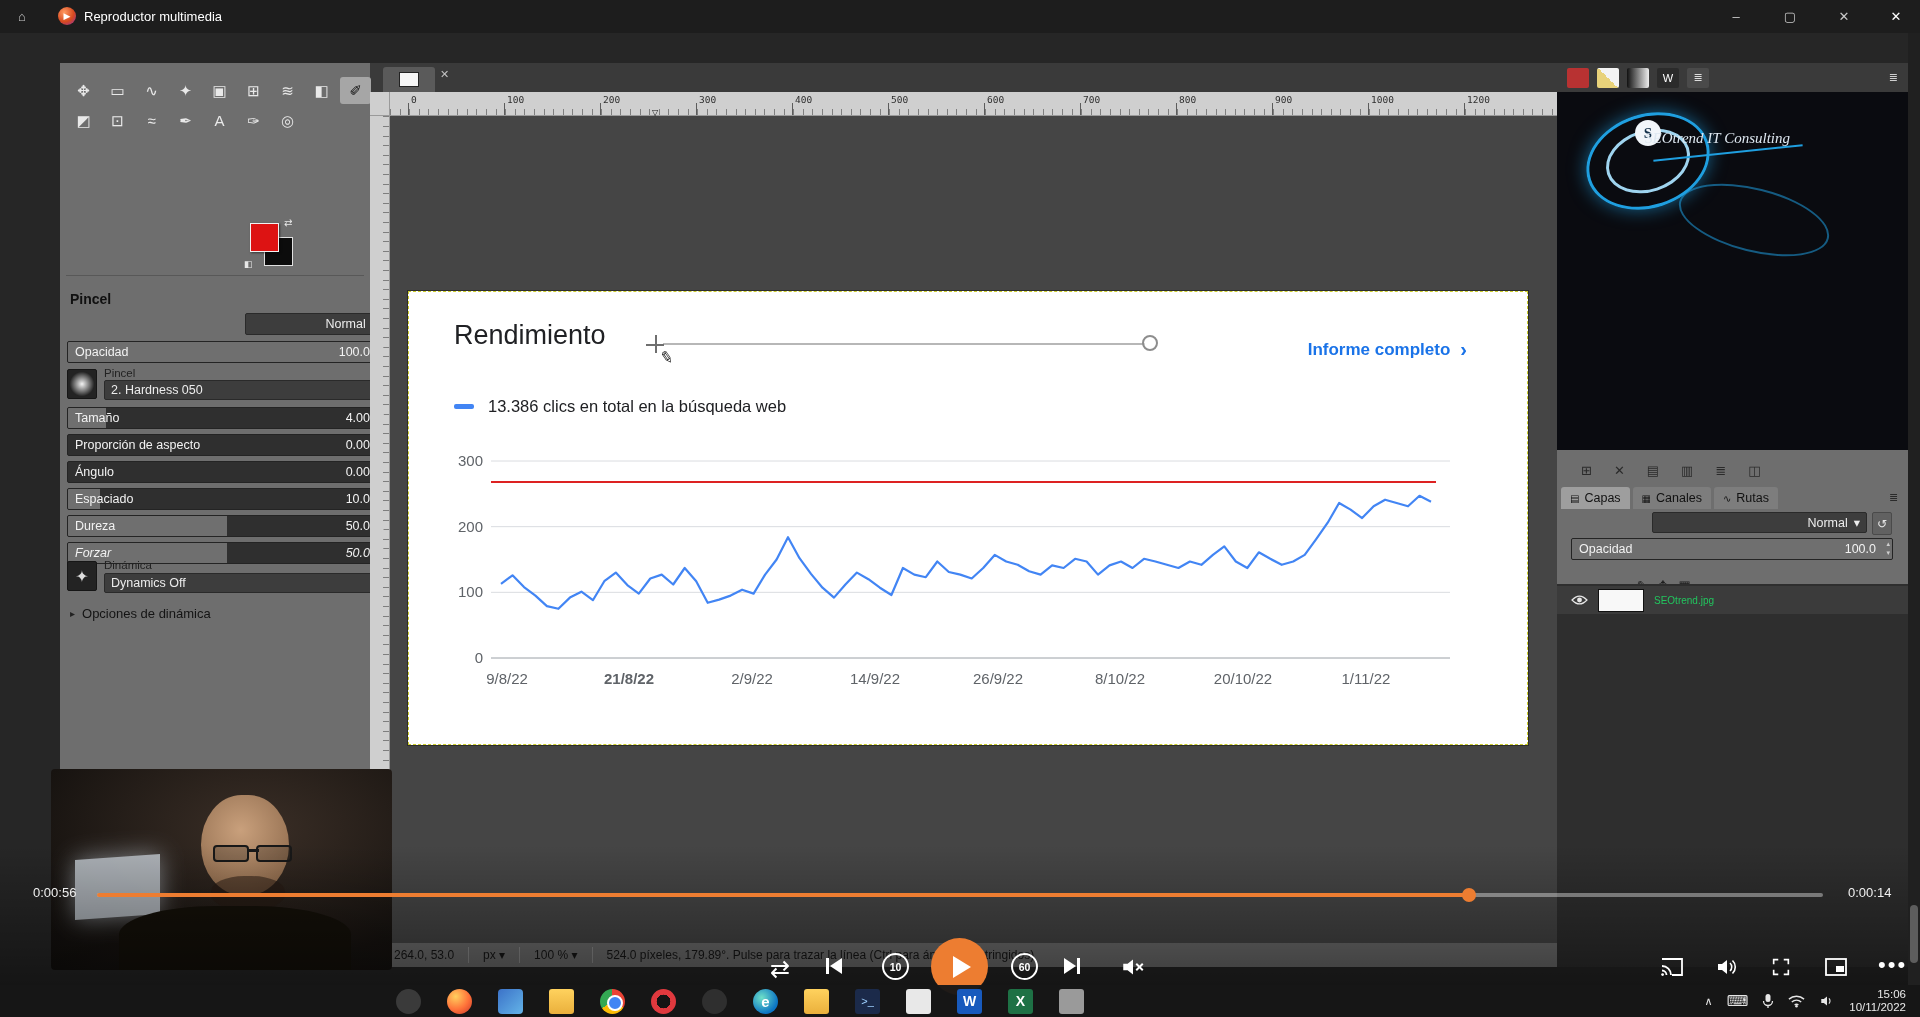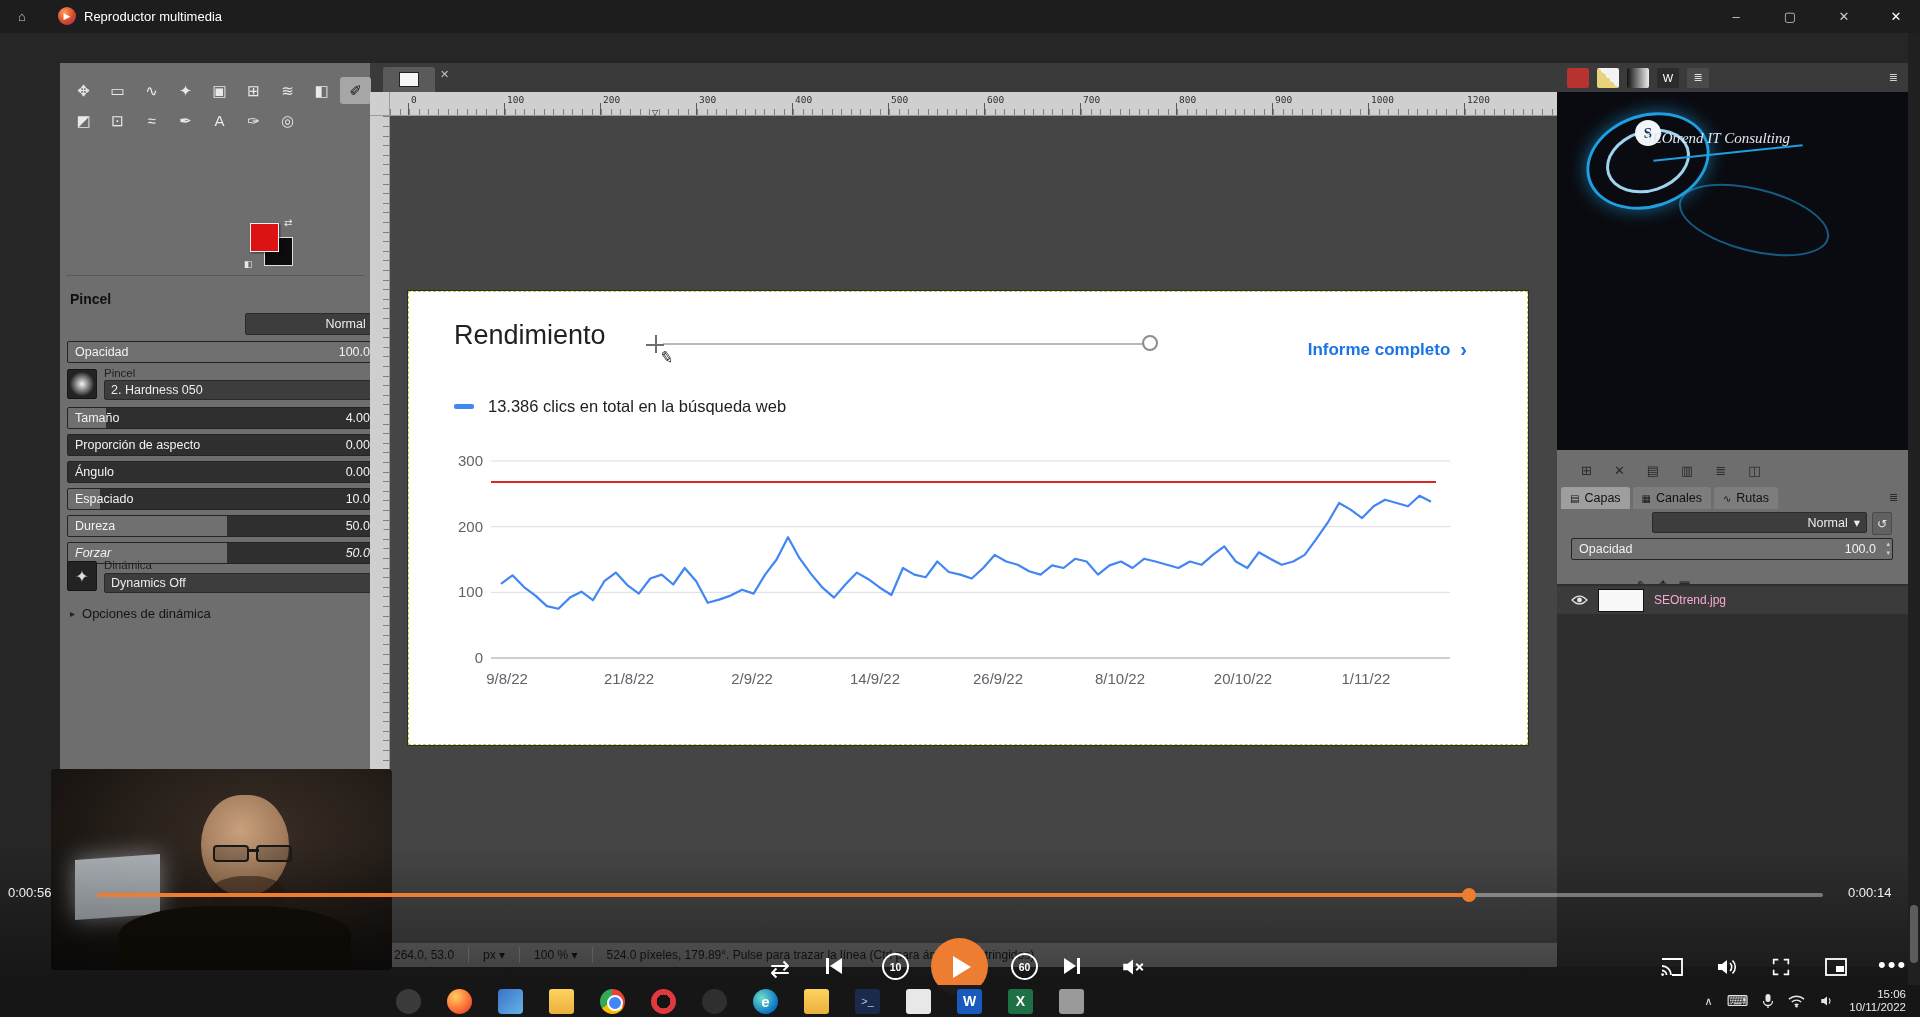--- a/index.html
+++ b/index.html
@@ -71,21 +71,21 @@
   #right-dock{left:1557px;top:63px;width:351px;height:904px;background:#6e6e6e;}
   #logo-box{left:0;top:29px;width:351px;height:358px;background:#0a0b10;overflow:hidden;}
   .logo-ellipse{position:absolute;border:3px solid #1f9fe0;border-radius:50%;}
   #logo-text{position:absolute;left:88px;top:38px;color:#dfe9f2;font-size:15px;font-style:italic;font-family:"Liberation Serif","DejaVu Serif",serif;white-space:nowrap;}
   .dock-tab{width:22px;height:20px;border-radius:2px;display:flex;align-items:center;justify-content:center;font-size:11px;}
   .ltab{height:22px;padding:0 9px;display:flex;align-items:center;gap:5px;font-size:12.5px;color:#111;background:#7d7d7d;border-radius:3px 3px 0 0;}
   .ltab.active{background:#9e9e9e;}
   #layer-list{left:0;top:521px;width:351px;height:383px;background:#2e2e2e;}
   #layer-row{left:0;top:2px;width:351px;height:28px;background:#3b3b3b;display:flex;align-items:center;gap:10px;padding-left:14px;box-sizing:border-box;}
   #layer-thumb{width:44px;height:21px;background:#f8f8f8;border:1px solid #111;}
-  #layer-name{font-size:12px;color:#f9a8d4;}
+  #layer-name{font-size:10px;color:#22c55e;}
   
   #statusbar{left:370px;top:943px;width:1187px;height:24px;background:#6e6e6e;display:flex;align-items:center;gap:14px;padding-left:24px;box-sizing:border-box;z-index:4;color:#161616;font-size:12px;}
   .sb-sep{width:1px;height:16px;background:#8f8f8f;}
   
   #webcam{left:51px;top:769px;width:341px;height:201px;border-radius:4px;z-index:30;overflow:hidden;
           background:radial-gradient(120% 120% at 60% 30%,#3a2e26 0%,#171310 55%,#0b0a09 100%);}
   
   #bottom-grad{left:0;top:845px;width:1920px;height:172px;background:linear-gradient(180deg,rgba(0,0,0,0),rgba(0,0,0,.55));z-index:40;pointer-events:none;}
   .ptime{font-size:13px;color:#f0f0f0;z-index:60;}
   #prog-track{left:97px;top:893px;width:1726px;height:4px;border-radius:2px;background:rgba(255,255,255,.38);z-index:60;}
@@ -301,21 +301,21 @@
         <polyline points="10.0,127.8 21.5,119.3 33.0,131.1 44.4,139.6 55.9,150.1 67.4,152.8 78.9,141.6 90.4,135.7 101.9,144.2 113.3,125.2 124.8,116.6 136.3,129.1 147.8,137.6 159.3,122.5 170.7,118.6 182.2,128.5 193.7,112.0 205.2,125.2 216.7,146.8 228.1,143.6 239.6,139.6 251.1,133.7 262.6,137.6 274.1,118.6 285.6,103.5 297.0,81.2 308.5,102.2 320.0,117.9 331.5,131.7 343.0,141.6 354.4,128.5 365.9,116.6 377.4,123.2 388.9,131.7 400.4,139.0 411.9,112.0 423.3,118.6 434.8,121.2 446.3,105.5 457.8,116.0 469.3,118.6 480.7,122.5 492.2,112.0 503.7,98.9 515.2,105.5 526.7,108.8 538.1,115.3 549.6,118.6 561.1,109.4 572.6,112.0 584.1,102.8 595.6,105.5 607.0,118.6 618.5,109.4 630.0,105.5 641.5,112.0 653.0,102.8 664.4,105.5 675.9,108.8 687.4,112.0 698.9,105.5 710.4,108.8 721.9,98.9 733.3,90.4 744.8,105.5 756.3,112.0 767.8,96.3 779.3,102.8 790.7,108.8 802.2,105.5 813.7,98.9 825.2,83.1 836.7,66.7 848.1,47.0 859.6,53.6 871.1,62.1 882.6,50.3 894.1,43.7 905.6,47.0 917.0,50.3 928.5,39.8 940.0,45.7" fill="none" stroke="#4285f4" stroke-width="2.2" stroke-linejoin="round"></polyline>
       </svg>
     <div id="y-labels">
         <span class="ytick" style="left: 30px; top: 160px;">300</span>
         <span class="ytick" style="left: 30px; top: 225.667px;">200</span>
         <span class="ytick" style="left: 30px; top: 291.333px;">100</span>
         <span class="ytick" style="left: 30px; top: 357px;">0</span>
       </div>
     <div id="x-labels">
         <span class="xtick" style="left: 53px; top: 378px;">9/8/22</span>
-        <span class="xtick" style="left: 175px; top: 378px;">21/8/22</span>
+        <span class="xtick" style="left: 175px; top: 378px; font-weight: bold;">21/8/22</span>
         <span class="xtick" style="left: 298px; top: 378px;">2/9/22</span>
         <span class="xtick" style="left: 421px; top: 378px;">14/9/22</span>
         <span class="xtick" style="left: 544px; top: 378px;">26/9/22</span>
         <span class="xtick" style="left: 666px; top: 378px;">8/10/22</span>
         <span class="xtick" style="left: 789px; top: 378px;">20/10/22</span>
         <span class="xtick" style="left: 912px; top: 378px;">1/11/22</span>
       </div>
   </div>
 
   <div id="dl-line" class="abs"></div>
@@ -415,21 +415,21 @@
     <div class="abs" style="left:44%;top:13%;width:88px;height:100px;border-radius:46%/50%;background:radial-gradient(circle at 45% 35%,#c9a07c,#8e6a4c 80%);"></div>
     <div class="abs" style="left:47.5%;top:38%;width:32px;height:13px;border:2.5px solid #181818;border-radius:4px;background:rgba(20,20,20,.25);"></div>
     <div class="abs" style="left:60%;top:38%;width:32px;height:13px;border:2.5px solid #181818;border-radius:4px;background:rgba(20,20,20,.25);"></div>
     <div class="abs" style="left:58%;top:40%;width:10px;height:2.5px;background:#181818;"></div>
     <div class="abs" style="left:47%;top:53%;width:74px;height:34px;border-radius:45%;background:rgba(38,26,18,.55);"></div>
     <div class="abs" style="left:20%;top:68%;width:68%;height:34%;border-radius:42% 42% 0 0;background:#141009;"></div>
   </div>
 
   <div id="bottom-grad" class="abs"></div>
 
-  <span class="ptime abs" style="left:8px;top:885px;">0:00:56</span>
+  <span class="ptime abs" style="left:33px;top:885px;">0:00:56</span>
   <div id="prog-track" class="abs">
     <div id="prog-fill" style="width: 79.5%;"></div>
     <div id="prog-knob" style="left: 79.5%;"></div>
   </div>
   <span class="ptime abs" style="left:1848px;top:885px;">0:00:14</span>
 
 
   <span class="pc abs" style="left:770px;top:955px;font-size:24px;">⇄</span>
   <span class="pc abs" style="left:826px;top:958px;gap:1px;">
       <span class="pbar"></span>

